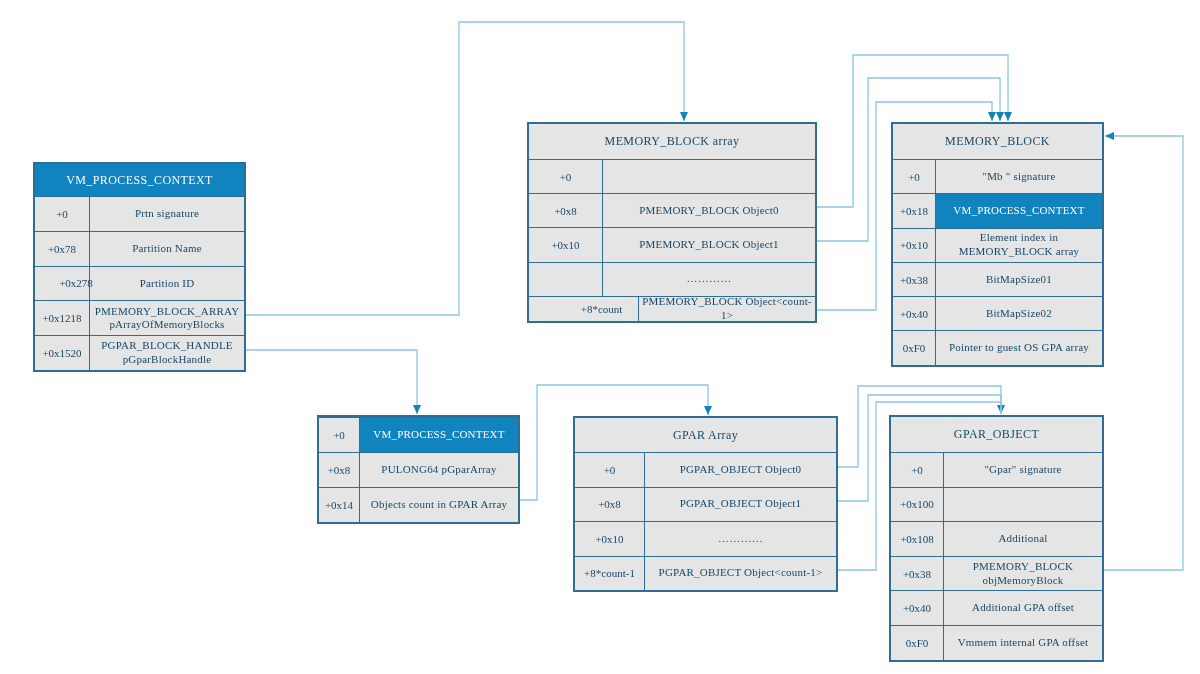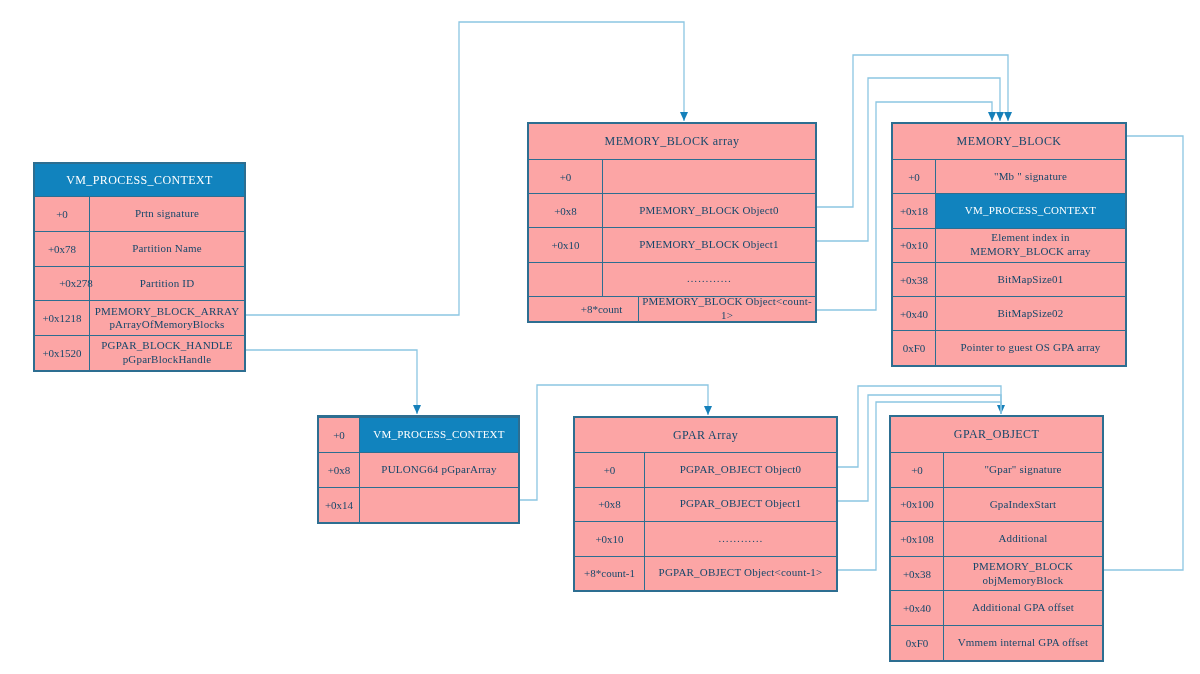--- a/index.html
+++ b/index.html
@@ -2,21 +2,21 @@
 <html style="--accent: #1183BE; --border: #2D6E91; --text: #17486B; --bg: #FFFFFF;"><head>
 <meta charset="utf-8">
 <style>
   html,body{margin:0;padding:0;background:#fff;}
   #canvas{
     position:relative;width:1200px;height:674px;overflow:hidden;
     background:var(--bg,#fff);
     font-family:"Liberation Serif","DejaVu Serif",serif;
   }
   #wires{position:absolute;left:0;top:0;width:1200px;height:674px;}
-  .dtable{position:absolute;box-sizing:border-box;border:2px solid var(--border);background:#fca5a5;}
+  .dtable{position:absolute;box-sizing:border-box;border:2px solid var(--border);background:#e5e5e5;}
   .thead{
     display:flex;align-items:center;justify-content:center;
     font-size:12px;color:var(--text);letter-spacing:.4px;box-sizing:border-box;
   }
   .thead.accent{background:var(--accent);color:#fff;}
   .trow{display:flex;border-top:1px solid var(--border);box-sizing:border-box;}
   .ocell{
     flex:0 0 auto;display:flex;align-items:center;justify-content:center;
     border-right:1px solid var(--border);font-size:11px;color:var(--text);box-sizing:border-box;
   }
@@ -91,21 +91,21 @@
       </div>
       <div class="trow" style="height: 34.2px;">
         <div class="ocell" style="width: 74px;"></div>
         <div class="vcell">…………</div>
       </div>
       <div class="trow" style="height: 25px; padding-left: 36px;">
         <div class="ocell" style="width: 74px;">+8*count</div>
         <div class="vcell">PMEMORY_BLOCK Object&lt;count-1&gt;</div>
       </div>
     </div>
-    <div class="dtable" style="left: 891px; top: 122px; width: 236px;">
+    <div class="dtable" style="left: 891px; top: 122px; width: 213px;">
       <div class="thead" style="height: 35px;">MEMORY_BLOCK</div>
       <div class="trow" style="height: 34.3px;">
         <div class="ocell" style="width: 43px;">+0</div>
         <div class="vcell">"Mb " signature</div>
       </div>
       <div class="trow" style="height: 34.3px;">
         <div class="ocell" style="width: 43px;">+0x18</div>
         <div class="vcell accent">VM_PROCESS_CONTEXT</div>
       </div>
       <div class="trow" style="height: 34.3px;">
@@ -130,20 +130,21 @@
       <div class="trow" style="height: 35px;">
         <div class="ocell" style="width: 41px;">+0</div>
         <div class="vcell accent">VM_PROCESS_CONTEXT</div>
       </div>
       <div class="trow" style="height: 35px;">
         <div class="ocell" style="width: 41px;">+0x8</div>
         <div class="vcell">PULONG64 pGparArray</div>
       </div>
       <div class="trow" style="height: 35px;">
         <div class="ocell" style="width: 41px;">+0x14</div>
+        <div class="vcell">Objects count in GPAR Array</div>
       </div>
     </div>
     <div class="dtable" style="left: 573px; top: 416px; width: 265px;">
       <div class="thead" style="height: 34px;">GPAR Array</div>
       <div class="trow" style="height: 34.5px;">
         <div class="ocell" style="width: 70px;">+0</div>
         <div class="vcell">PGPAR_OBJECT Object0</div>
       </div>
       <div class="trow" style="height: 34.5px;">
         <div class="ocell" style="width: 70px;">+0x8</div>
@@ -159,21 +160,20 @@
       </div>
     </div>
     <div class="dtable" style="left: 889px; top: 415px; width: 215px;">
       <div class="thead" style="height: 35px;">GPAR_OBJECT</div>
       <div class="trow" style="height: 34.6px;">
         <div class="ocell" style="width: 53px;">+0</div>
         <div class="vcell">"Gpar" signature</div>
       </div>
       <div class="trow" style="height: 34.6px;">
         <div class="ocell" style="width: 53px;">+0x100</div>
-        <div class="vcell">GpaIndexStart</div>
       </div>
       <div class="trow" style="height: 34.6px;">
         <div class="ocell" style="width: 53px;">+0x108</div>
         <div class="vcell">Additional</div>
       </div>
       <div class="trow" style="height: 34.6px;">
         <div class="ocell" style="width: 53px;">+0x38</div>
         <div class="vcell">PMEMORY_BLOCK
 objMemoryBlock</div>
       </div>

